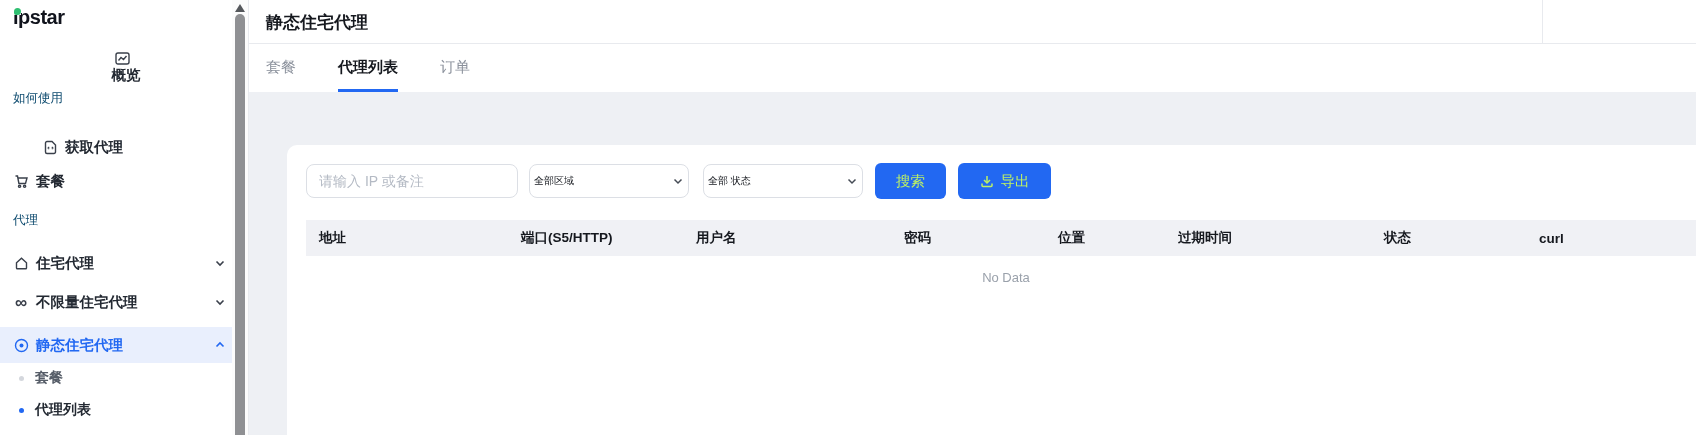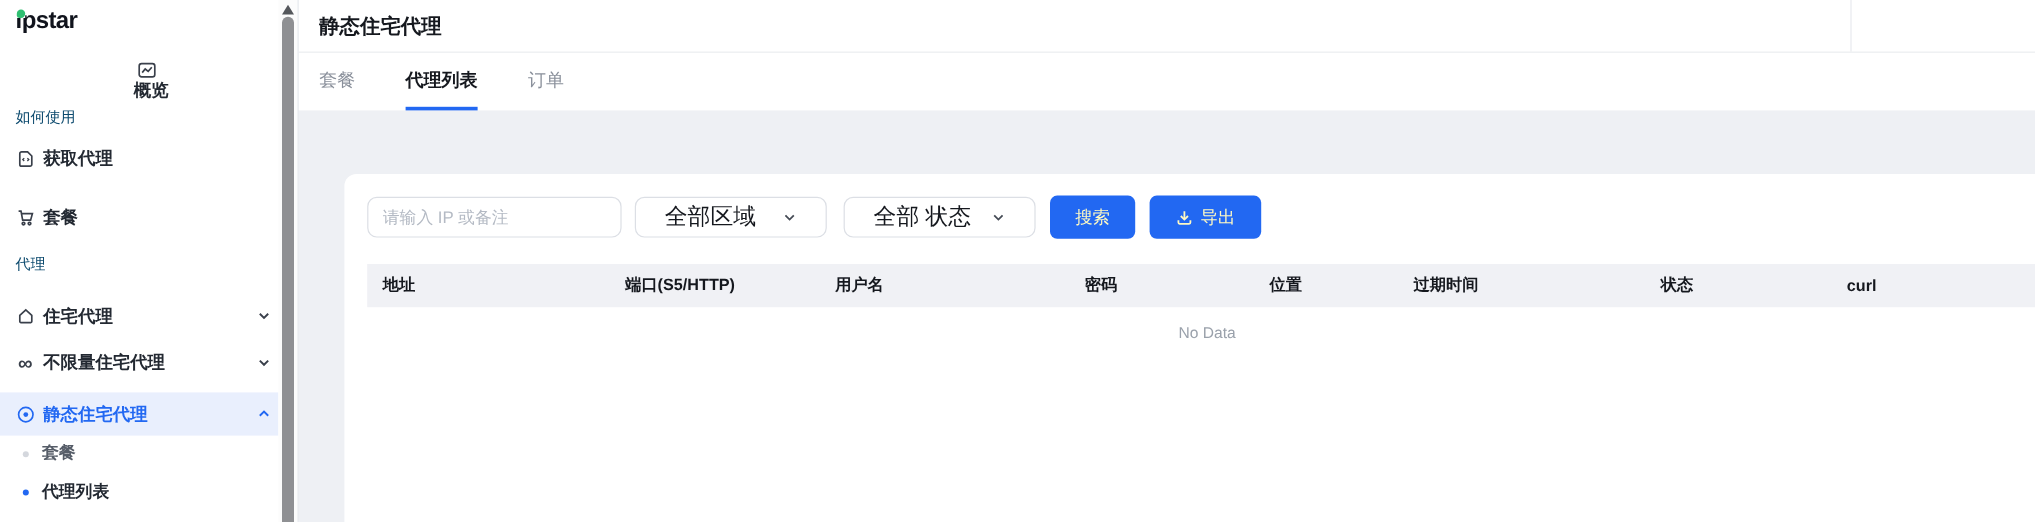--- a/index.html
+++ b/index.html
@@ -63,26 +63,26 @@
   .content { position:absolute; left:0; right:0; top:92px; bottom:0; background:#eef0f4;margin-top:28px; }
   .card { position:absolute; left:38px; top:25px; right:-10px; bottom:-10px; background:#fff;
           border-radius:10px; }
 
   .filters { position:absolute; left:19px; top:18px; display:flex; align-items:center; }
   .search-input { width:212px; height:34px; border:1px solid #dcdfe5; border-radius:8px;
                   padding:0 12px; font-size:14px; color:#1c2128; outline:none; margin-right:11px;
                   font-family:inherit; }
   .search-input::placeholder { color:#b4bac4; }
   .select { height:34px; border:1px solid #dcdfe5; border-radius:8px; background:#fff;
-            display:flex; align-items:center; justify-content:space-between; padding:0 24px;
-            font-size:19px; color:#15181e; cursor:pointer; }
+            display:flex; align-items:center; justify-content:space-between; padding:0 4px;
+            font-size:10px; color:#15181e; cursor:pointer; }
   .select .sel-chev { color:#454b55; display:flex; margin-left:8px; }
   .sel-region { width:160px; margin-right:14px; }
   .sel-status { width:160px; margin-right:12px; }
-  .btn { height:36px; border:none; border-radius:6px; background:#2268f2; color:#fef9c3;
+  .btn { height:36px; border:none; border-radius:6px; background:#2268f2; color:#bef264;
          font-size:14.5px; display:flex; align-items:center; justify-content:center; gap:7px;
          cursor:pointer; font-family:inherit; }
   .btn-search { width:71px; margin-right:12px; }
   .btn-export { width:93px; }
 
   .thead { position:absolute; left:19px; right:0; top:75px; height:36px; background:#f0f1f5; }
   .thead span { position:absolute; top:50%; transform:translateY(-50%); font-size:13.5px;
                 font-weight:700; color:#15181e; white-space:nowrap; }
   .no-data { position:absolute; left:19px; right:0; top:125px; text-align:center;
              font-size:13px; color:#9aa1ab; }
@@ -102,21 +102,21 @@
       <svg width="15" height="15" viewBox="0 0 15 15" fill="none" stroke="currentColor" stroke-width="1.4">
         <rect x="1" y="2" width="13" height="11" rx="2"></rect>
           <polyline points="3.5,9.5 6,6.5 8.5,8.5 11.5,5"></polyline>
       </svg>
     </span>
     <span class="lbl">概览</span>
   </div>
 
   <div class="section-lbl" style="top:90px;">如何使用</div>
 
-  <div class="side-row" style="top:121px;">
+  <div class="side-row" style="top:136px;margin-left:29px;">
     <span class="icn">
       <svg width="15" height="15" viewBox="0 0 15 15" fill="none" stroke="currentColor" stroke-width="1.4">
         <path d="M9 1.5 H4 a1.5 1.5 0 0 0 -1.5 1.5 v9 a1.5 1.5 0 0 0 1.5 1.5 h7 a1.5 1.5 0 0 0 1.5 -1.5 V5 L9 1.5 Z"></path>
         <polyline points="6.2,6.8 5,8 6.2,9.2" stroke-width="1.1"></polyline>
         <polyline points="8.8,6.8 10,8 8.8,9.2" stroke-width="1.1"></polyline>
       </svg>
     </span>
     <span class="lbl">获取代理</span>
   </div>
 

